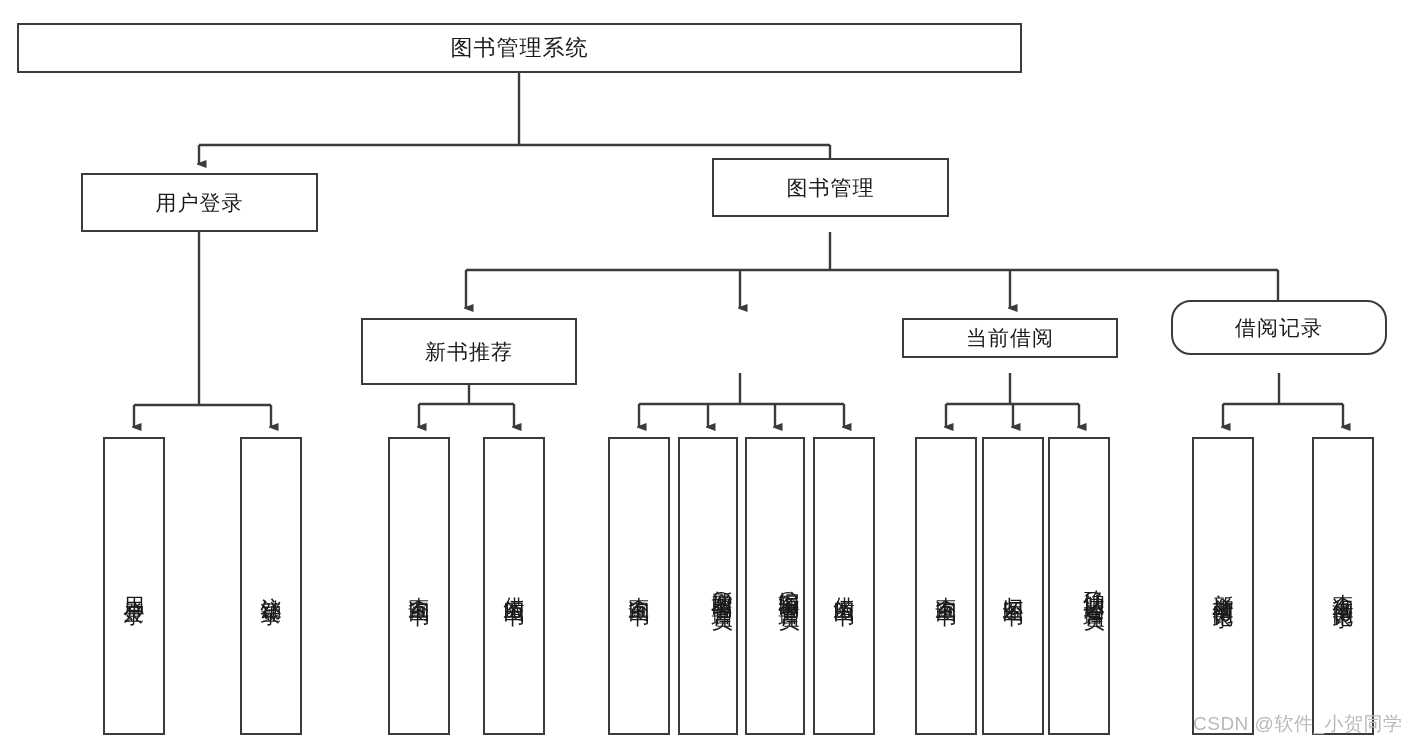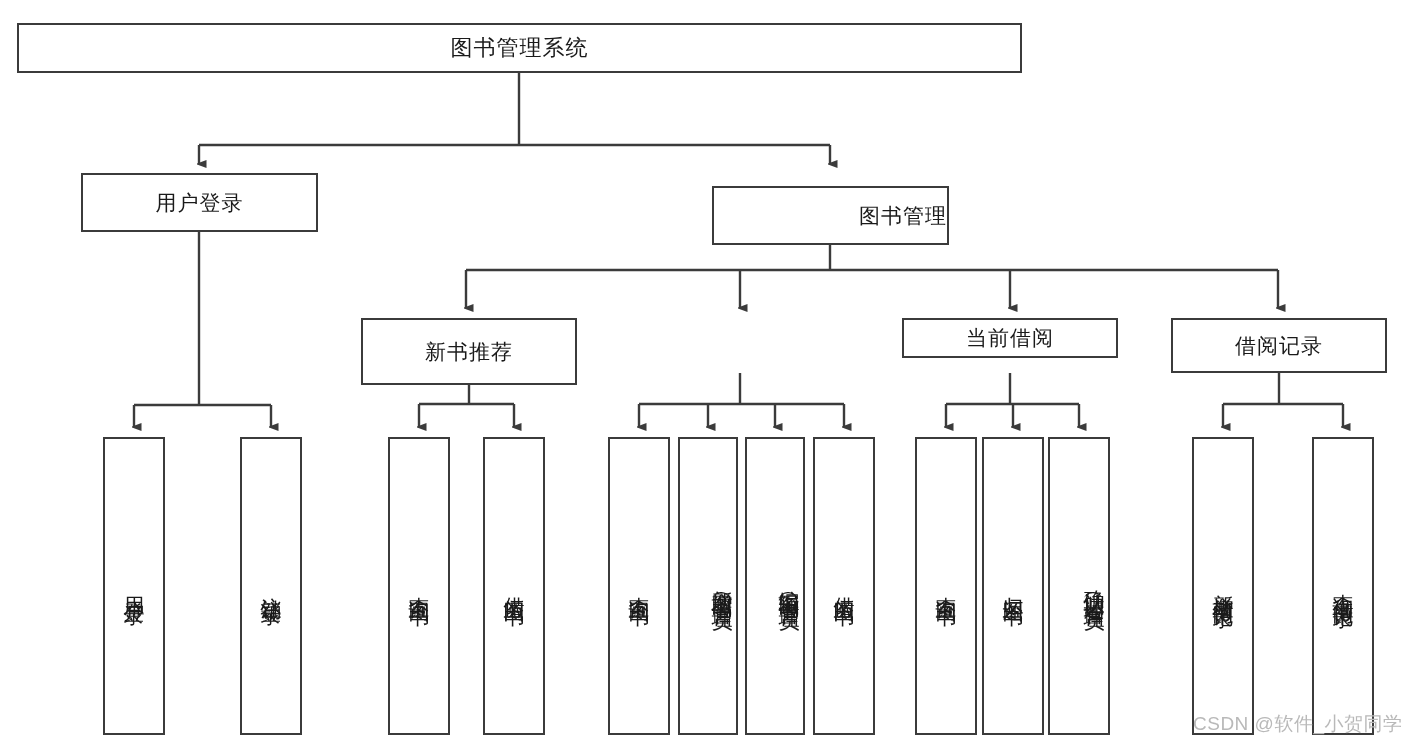--- a/index.html
+++ b/index.html
@@ -117,31 +117,31 @@
     </g>
   </svg>
 
   <div class="node h root" style="left:17px; top:15px; width:1005px; height:50px;margin-top:8px;">
     <span>图书管理系统</span>
   </div>
 
   <div class="node h" style="left:81px; top:173px; width:237px; height:59px;">
     <span>用户登录</span>
   </div>
-  <div class="node h" style="left:712px; top:186px; width:237px; height:59px;justify-content:flex-end;">
+  <div class="node h" style="left:712px; top:158px; width:237px; height:59px;">
     <span>图书管理</span>
   </div>
 
   <div class="node h" style="left:361px; top:318px; width:216px; height:67px;">
     <span>新书推荐</span>
   </div>
   <div class="node h" style="left:902px; top:318px; width:216px; height:40px;">
     <span>当前借阅</span>
   </div>
-  <div class="node h" style="left:1171px; top:318px; width:216px; height:55px;">
+  <div class="node h" style="left:1171px; top:300px; width:216px; height:55px;border-radius:20px;">
     <span>借阅记录</span>
   </div>
 
   <div class="node v" style="left:103px; top:437px; width:62px; height:298px;">
     <span>用户登录</span>
   </div>
   <div class="node v" style="left:240px; top:437px; width:62px; height:298px;">
     <span>注销登录</span>
   </div>
 

